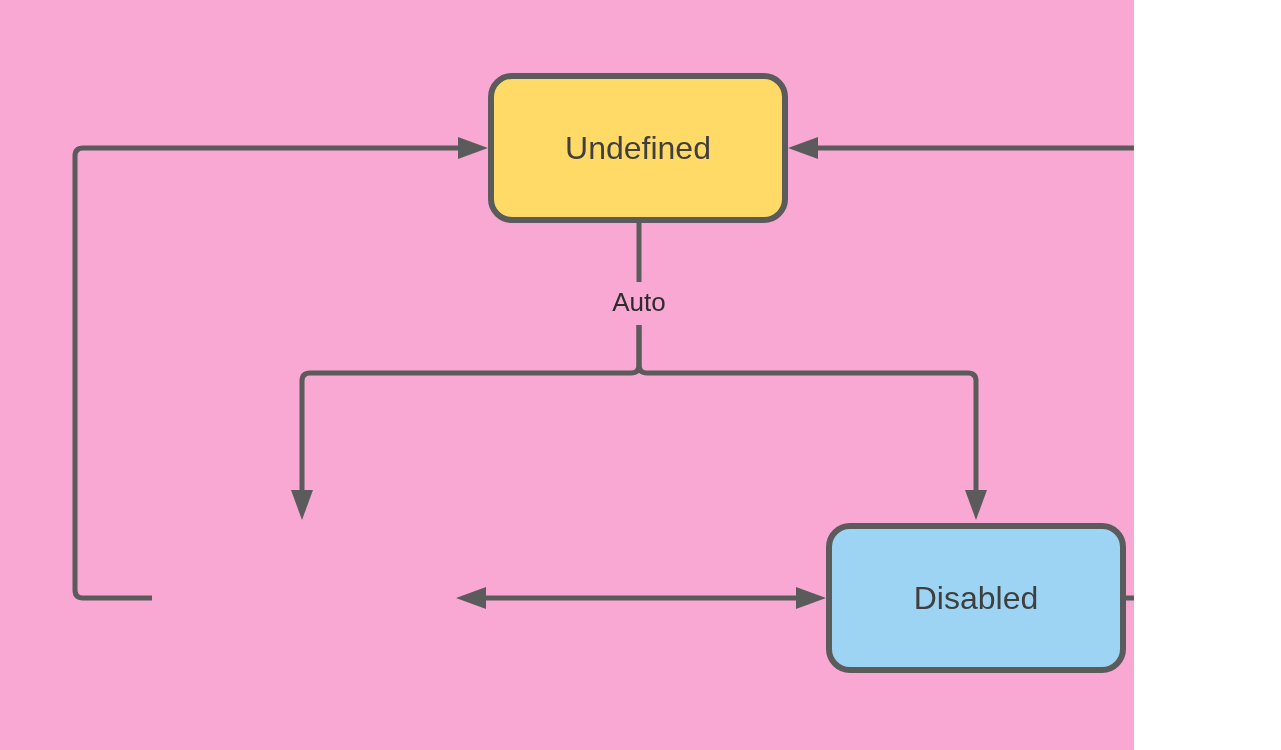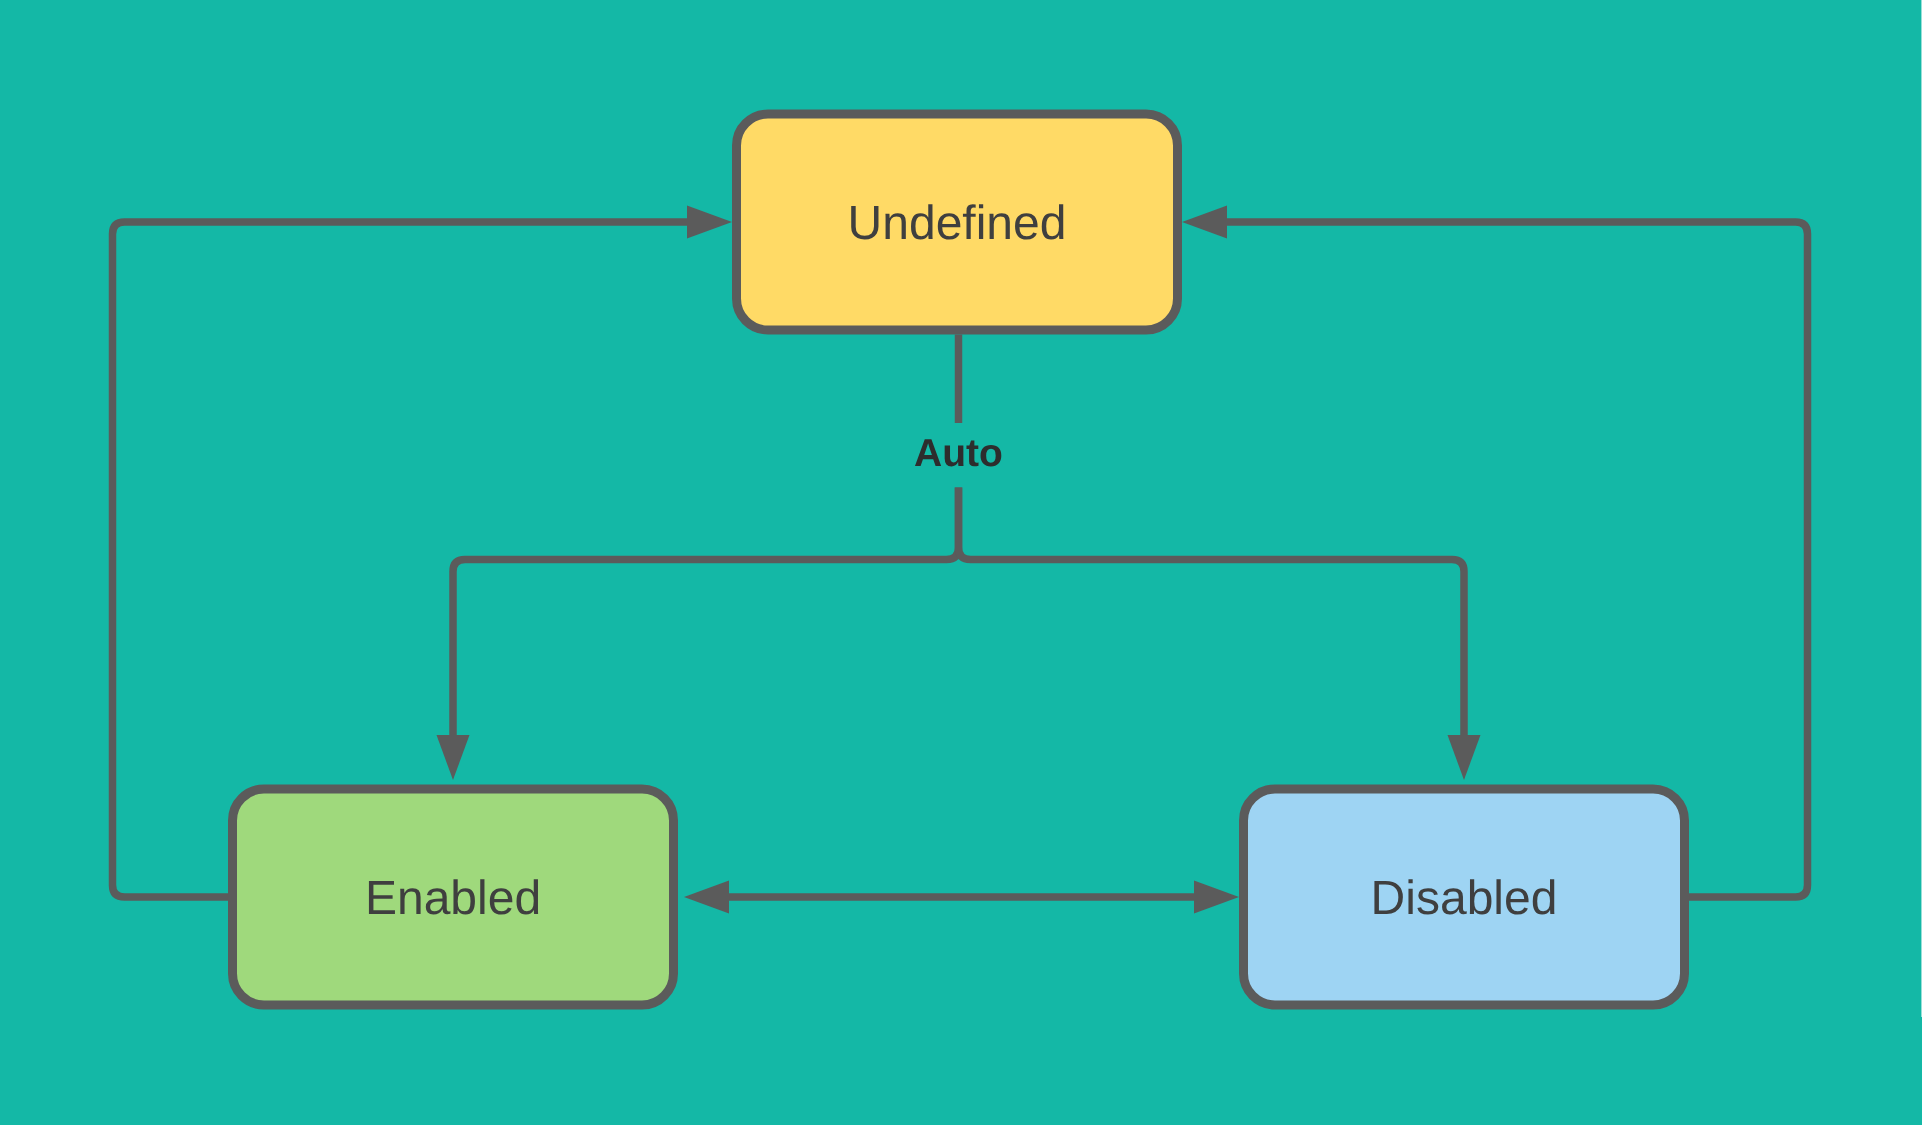--- a/index.html
+++ b/index.html
@@ -1,20 +1,20 @@
 <!DOCTYPE html>
 <html><head>
 <meta charset="utf-8">
 <style>
   html, body { margin: 0; padding: 0; background: #ffffff; }
   .canvas {
     position: relative;
-    width: 1281px;
+    width: 1134px;
     height: 750px;
-    background: #14b8a6;
+    background: #f9a8d4;
     font-family: "Liberation Sans", sans-serif;
     overflow: hidden;
   }
   .edges-svg {
     position: absolute;
     left: 0; top: 0;
     width: 1281px; height: 750px;
   }
   .edges-svg path {
     fill: none;
@@ -41,21 +41,21 @@
   }
   .node-undefined { left: 488px; top: 73px; }
   .node-enabled   { left: 152px; top: 523px; }
   .node-disabled  { left: 826px; top: 523px; }
   .edge-label {
     position: absolute;
     left: 639px;
     top: 302px;
     transform: translate(-50%, -50%);
     font-size: 26px;
-    font-weight: bold;
+    font-weight: normal;
     color: #2d2d2d;
     white-space: nowrap;
   }
 </style>
 </head>
 <body>
 
 <div class="canvas">
 
   <svg class="edges-svg" viewBox="0 0 1281 750" xmlns="http://www.w3.org/2000/svg" style="color: rgb(91, 91, 91);">
@@ -86,23 +86,20 @@
       <path d="M 486 598 H 796"></path>
       <polygon points="456,598 486,587 486,609"></polygon>
       <polygon points="826,598 796,587 796,609"></polygon>
     </g>
   </svg>
 
   <div class="node node-undefined" style="background-color: rgb(255, 218, 102);">
     <span>Undefined</span>
   </div>
 
-  <div class="node node-enabled" style="background-color: rgb(159, 217, 124);">
-    <span>Enabled</span>
-  </div>
 
   <div class="node node-disabled" style="background-color: rgb(158, 212, 243); justify-content: center;">
     <span>Disabled</span>
   </div>
 
   <div class="edge-label">Auto</div>
 
 </div>
 
 </body></html>

